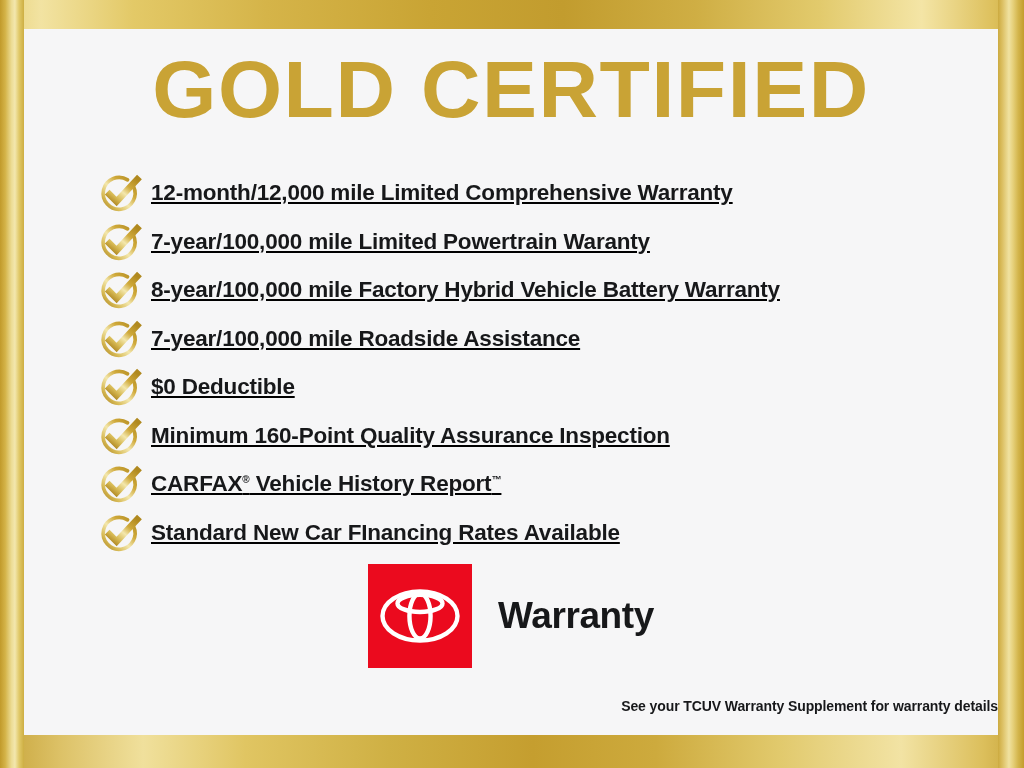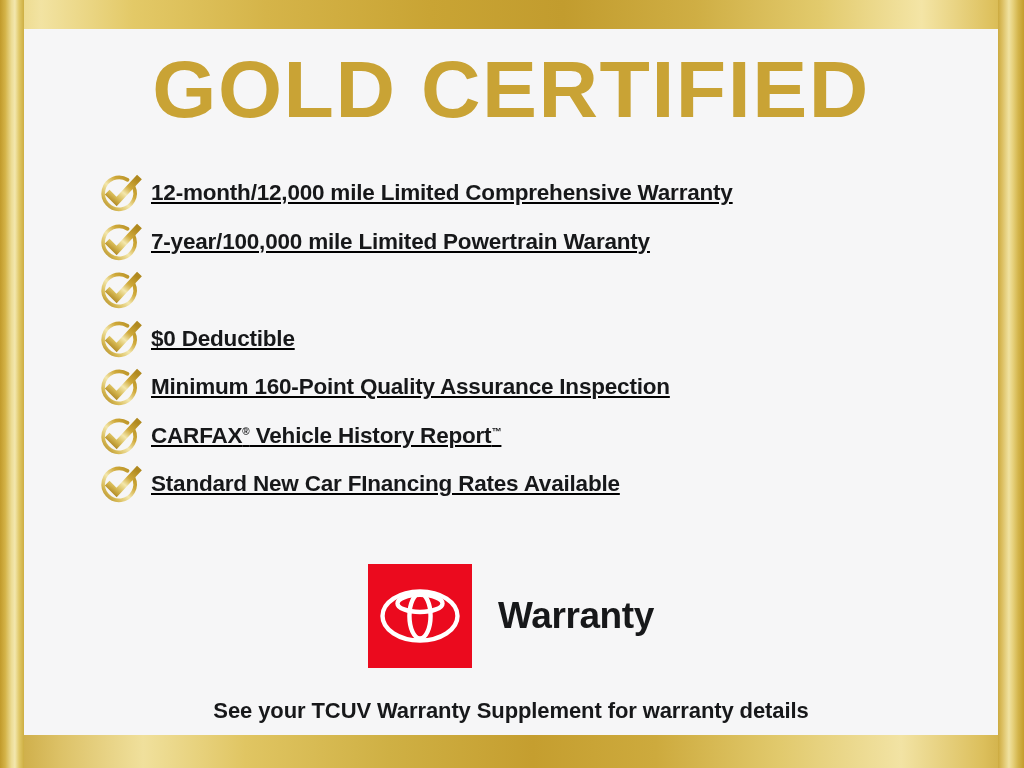--- a/index.html
+++ b/index.html
@@ -152,23 +152,23 @@
     letter-spacing: -0.4px;
   }
   #toyota-wordmark div { white-space: nowrap; }
 
   
   #footer-note {
     position: absolute;
     left: 0;
     top: 669px;
     width: 974px;
-    text-align: center;
-    font-family: "Liberation Sans", sans-serif;
-    font-size: 22px;
+    text-align: right;
+    font-family: "Liberation Sans", sans-serif;
+    font-size: 14px;
     font-weight: bold;
     color: #17181a;
     letter-spacing: -0.1px;
   }
 </style>
 </head>
 <body>
 
 <div id="badge-frame">
 
@@ -212,22 +212,32 @@
         <span class="benefit-text">7-year/100,000 mile Limited Powertrain Waranty</span>
       </li>
 
       <li class="benefit-row">
         <span class="check-badge">
           <svg viewBox="0 0 46 46" width="46" height="46" aria-hidden="true">
             <path d="M38.2 15.5a18 18 0 1 1 -6.6 -7.3" fill="none" stroke="url(#g1)" stroke-width="4.1" stroke-linecap="round" transform="translate(2.6,2.6) scale(0.885)"></path>
             <path d="M12.5 24.4 L19.6 31.5 L40.2 9.5" fill="none" stroke="url(#g1)" stroke-width="6.6" stroke-linecap="square"></path>
           </svg>
         </span>
-      </li>
-
+        <span class="benefit-text">8-year/100,000 mile Factory Hybrid Vehicle Battery Warranty</span>
+      </li>
+
+      <li class="benefit-row">
+        <span class="check-badge">
+          <svg viewBox="0 0 46 46" width="46" height="46" aria-hidden="true">
+            <path d="M38.2 15.5a18 18 0 1 1 -6.6 -7.3" fill="none" stroke="url(#g1)" stroke-width="4.1" stroke-linecap="round" transform="translate(2.6,2.6) scale(0.885)"></path>
+            <path d="M12.5 24.4 L19.6 31.5 L40.2 9.5" fill="none" stroke="url(#g1)" stroke-width="6.6" stroke-linecap="square"></path>
+          </svg>
+        </span>
+        <span class="benefit-text">7-year/100,000 mile Roadside Assistance</span>
+      </li>
 
       <li class="benefit-row">
         <span class="check-badge">
           <svg viewBox="0 0 46 46" width="46" height="46" aria-hidden="true">
             <path d="M38.2 15.5a18 18 0 1 1 -6.6 -7.3" fill="none" stroke="url(#g1)" stroke-width="4.1" stroke-linecap="round" transform="translate(2.6,2.6) scale(0.885)"></path>
             <path d="M12.5 24.4 L19.6 31.5 L40.2 9.5" fill="none" stroke="url(#g1)" stroke-width="6.6" stroke-linecap="square"></path>
           </svg>
         </span>
         <span class="benefit-text">$0 Deductible</span>
       </li>

